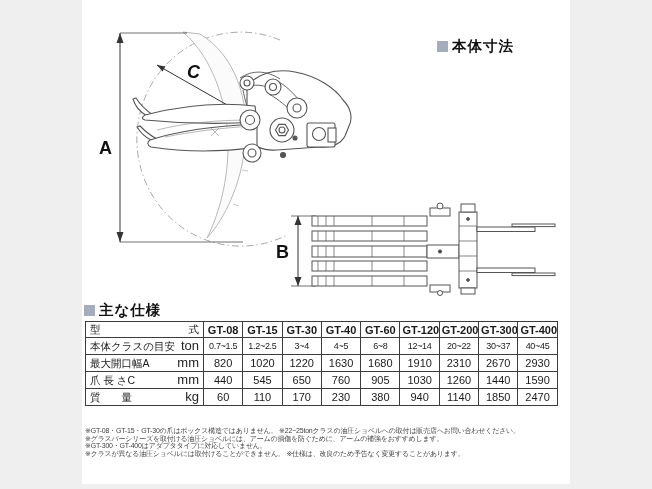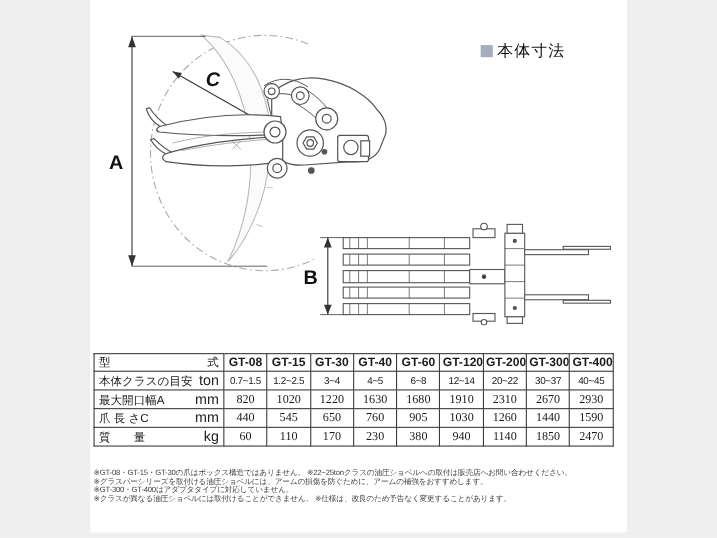--- a/index.html
+++ b/index.html
@@ -1,38 +1,38 @@
 <!DOCTYPE html>
 <html><head>
 <meta charset="utf-8">
 <style>
   html,body{margin:0;padding:0;}
   body{font-family:"Liberation Sans","DejaVu Sans",sans-serif;}
   .screen{position:relative;width:652px;height:489px;background:#efefef;overflow:hidden;}
   .paper{position:absolute;left:82px;top:0;width:488px;height:484px;background:#ffffff;}
 
   .section-title{position:absolute;display:flex;align-items:center;gap:4px;
-    font-size:14.5px;font-weight:normal;color:#111;letter-spacing:1px;}
+    font-size:14.5px;font-weight:bold;color:#111;letter-spacing:1px;}
   .section-title .sq{width:11px;height:11px;background:#a3adbb;flex:0 0 auto;}
   .title-dims{left:437px;top:37px;}
   .title-specs{left:84px;top:301px;}
 
   .drawing{position:absolute;}
   .drw-front{left:95px;top:20px;}
   .drw-top{left:272px;top:198px;}
 
   .spec-table{position:absolute;left:85px;top:321px;border-collapse:collapse;
     table-layout:fixed;width:472px;background:#fff;color:#1a1a1a;}
   .spec-table th,.spec-table td{border:1px solid #3c3c3c;padding:0 2px;height:15px;
     text-align:center;vertical-align:middle;font-weight:normal;overflow:hidden;white-space:nowrap;}
   .spec-table{border:1.5px solid #3c3c3c;}
   .spec-table col.lbl{width:118px;}
   .spec-table col.val{width:39.3px;}
   .spec-table .model{font-size:11px;font-weight:bold;letter-spacing:0;}
-  .spec-table .num{font-size:11px;font-family:Liberation Serif, serif;}
+  .spec-table .num{font-size:11px;}
   .spec-table .range{font-size:9px;letter-spacing:-0.3px;}
   .label-cell{padding:0 4px !important;}
   .label-flex{display:flex;justify-content:space-between;align-items:baseline;font-size:10.5px;}
   .label-flex .unit{font-size:13px;color:#222;}
 
   .footnotes{position:absolute;left:85px;top:427px;width:474px;color:#3f3f3f;
     font-size:7px;line-height:7.6px;letter-spacing:-0.2px;}
   .footnotes div{white-space:nowrap;}
 
   .dim-label{font-weight:bold;fill:#111;font-family:"Liberation Sans","DejaVu Sans",sans-serif;}
@@ -146,20 +146,24 @@
       <rect x="240" y="75" width="43" height="2.6"></rect>
       <circle cx="196" cy="21" r="1.4" fill="#555"></circle>
       <circle cx="196" cy="82" r="1.4" fill="#555"></circle>
     </g>
   </svg>
 
   <div class="section-title title-dims">
     <span class="sq"></span>
     <span>本体寸法</span>
   </div>
+  <div class="section-title title-specs">
+    <span class="sq"></span>
+    <span>主な仕様</span>
+  </div>
 
   <table class="spec-table">
     <colgroup>
         <col class="lbl">
         <col class="val">
         <col class="val">
         <col class="val">
         <col class="val">
         <col class="val">
         <col class="val">

